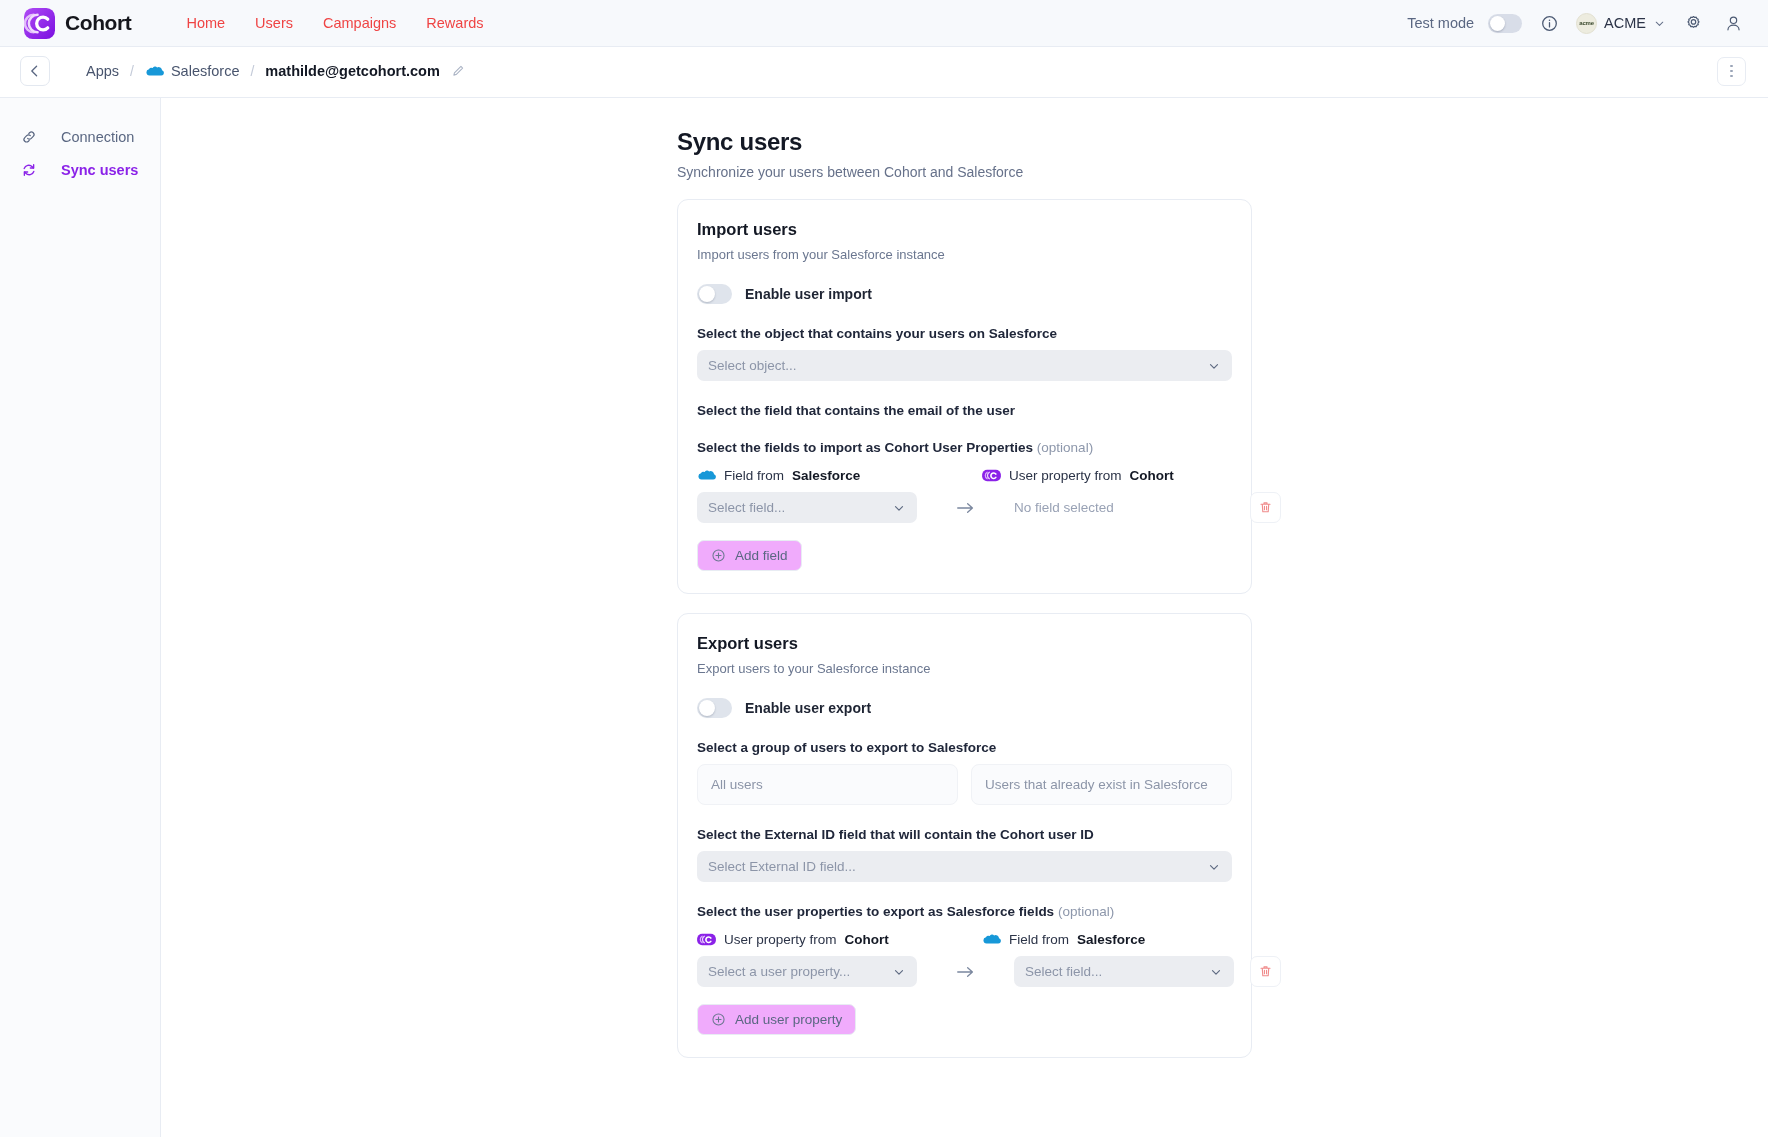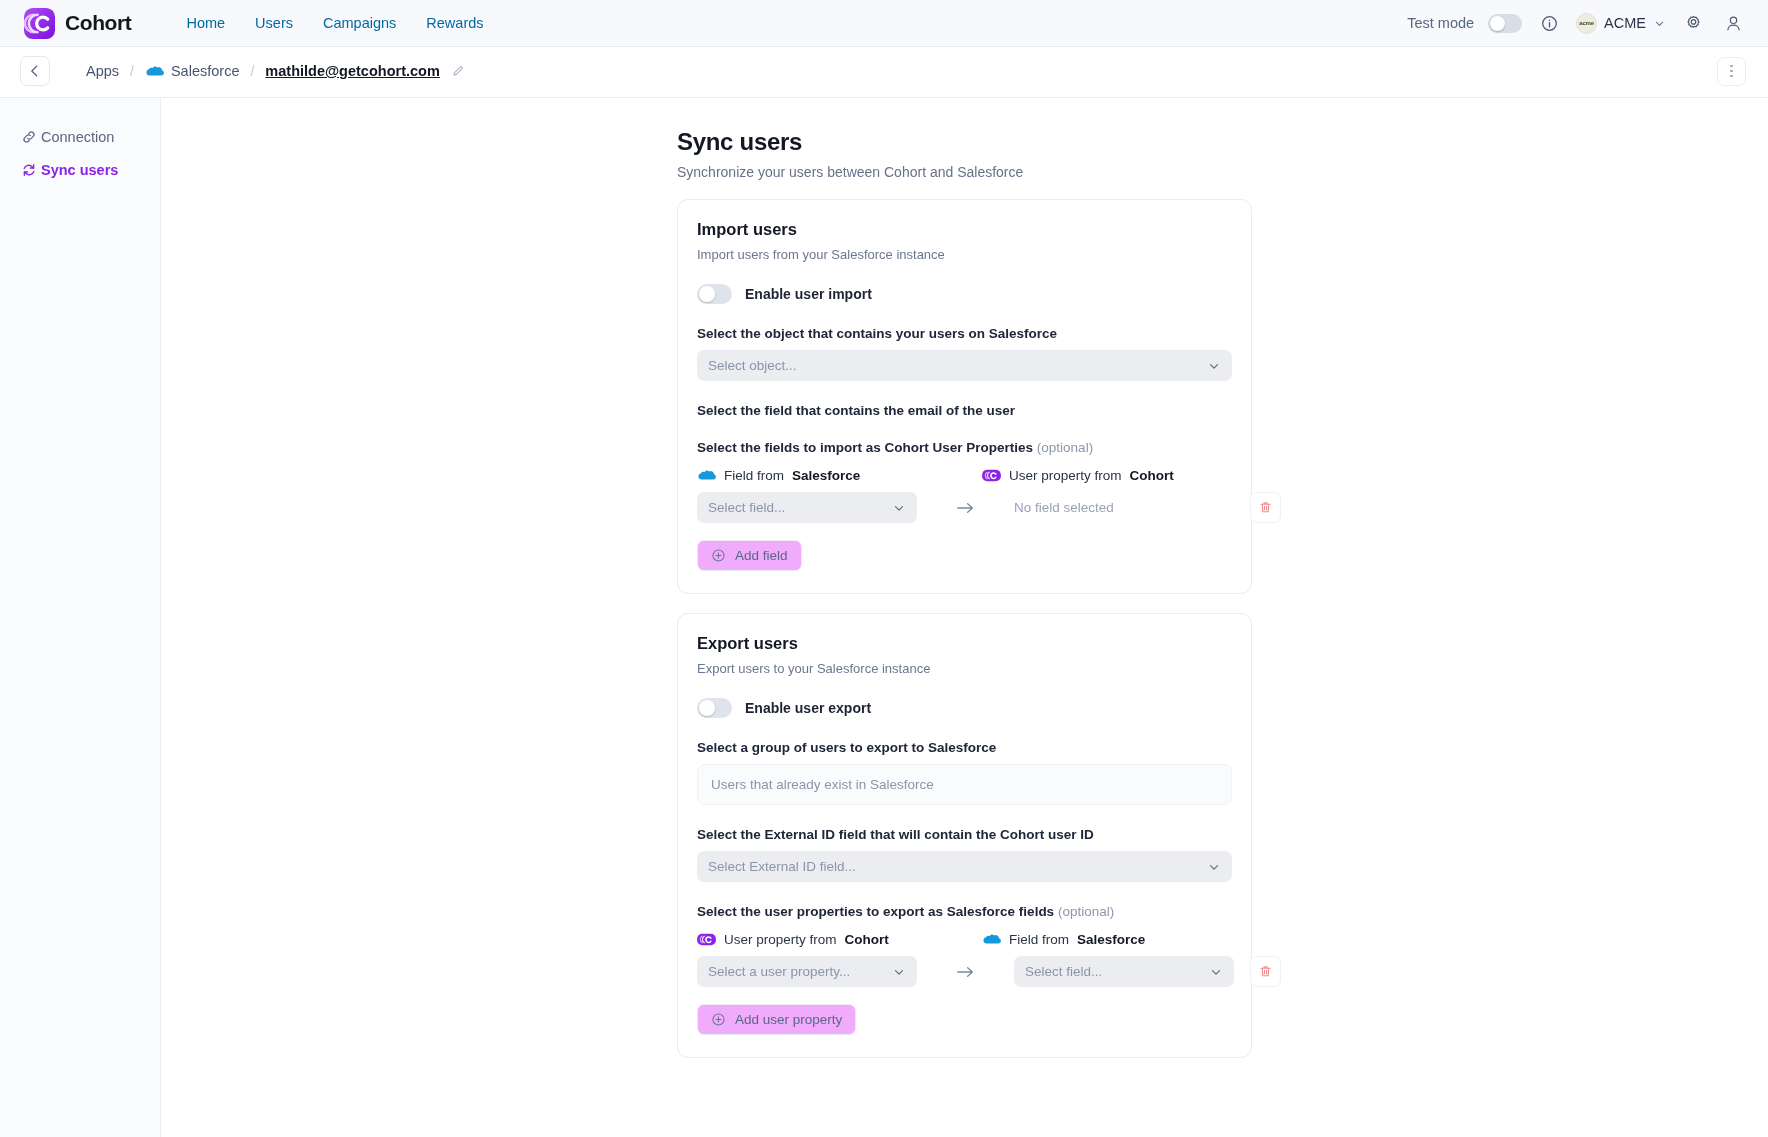--- a/index.html
+++ b/index.html
@@ -17,21 +17,21 @@
     background: #f7f9fc;
     border-bottom: 1px solid #e8ecf3;
     display: flex;
     align-items: center;
     padding: 0 22px 0 24px;
   }
   .brand { display: flex; align-items: center; gap: 10px; }
   .brand-mark { width: 31px; height: 31px; position: relative; }
   .brand-name { font-size: 21px; font-weight: 700; letter-spacing: -0.4px; color: #15161c; }
   .nav-links { display: flex; align-items: center; gap: 30px; margin-left: 55px; }
-  .nav-link { font-size: 14.5px; color: #0369a1; cursor: pointer; }
+  .nav-link { font-size: 14.5px; color: #ef4444; cursor: pointer; }
   .topbar-right { margin-left: auto; display: flex; align-items: center; gap: 14px; }
   .testmode-label { font-size: 14.5px; color: #5a6782; }
   .toggle {
     width: 34px; height: 19px; border-radius: 10px;
     background: #d8dde8; position: relative; cursor: pointer; flex: none;
   }
   .toggle .knob {
     position: absolute; top: 2px; left: 2px;
     width: 15px; height: 15px; border-radius: 50%;
     background: #ffffff; box-shadow: 0 1px 2px rgba(20,30,60,.25);
@@ -57,39 +57,39 @@
     display: flex; align-items: center;
     padding: 0 22px 2px 20px;
   }
   .back-btn {
     width: 30px; height: 30px; border: 1px solid #e3e8f0; border-radius: 7px;
     background: #fff; display: flex; align-items: center; justify-content: center;
     cursor: pointer; color: #5a6782; flex: none;
   }
   .crumbs { display: flex; align-items: center; gap: 11px; margin-left: 36px; }
   .crumb { font-size: 14.5px; color: #48546d; cursor: pointer; display: flex; align-items: center; gap: 7px; }
-  .crumb.current { color: #131824; font-weight: 700; cursor: default; text-decoration: underline; }
+  .crumb.current { color: #131824; font-weight: 700; cursor: default; }
   .crumb-sep { font-size: 14px; color: #c3cad8; }
   .sf-icon { width: 19px; height: 13px; flex: none; }
   .edit-pencil { color: #aab3c4; cursor: pointer; display: flex; }
   .kebab-btn {
     margin-left: auto; width: 29px; height: 29px; border: 1px solid #e8ecf3;
     border-radius: 7px; background: #fff; display: flex; flex-direction: column;
     align-items: center; justify-content: center; gap: 2.5px; cursor: pointer;
   }
   .kebab-btn i { width: 2.5px; height: 2.5px; border-radius: 50%; background: #9aa4b7; display: block; }
 
   
   .shell { display: flex; height: calc(1137px - 47px - 51px); }
   .sidebar {
     width: 161px; flex: none; background: #fafbfd;
     border-right: 1px solid #e8ecf3; padding: 22px 0 0 0;
   }
   .side-item {
-    display: flex; align-items: center; gap: 4px;
+    display: flex; align-items: center; gap: 24px;
     padding: 8px 14px 8px 20px; font-size: 14.5px; color: #5a6782; cursor: pointer;
   }
   .side-item.active { color: #8b22e8; font-weight: 700; }
   .side-ico { width: 17px; height: 17px; display: flex; align-items: center; justify-content: center; flex: none; }
 
   .content { flex: 1; overflow: hidden; position: relative; }
   .content-inner { width: 100%; padding-top: 30px; }
   .page-head { width: 575px; margin: 0 auto 0 auto; padding-left: 0; }
   .page-title { font-size: 24px; font-weight: 700; color: #131824; letter-spacing: -0.3px; }
   .page-sub { font-size: 14px; color: #66718a; margin-top: 8px; }
@@ -371,20 +371,21 @@
 
         <div class="toggle-row">
           <span class="toggle-lg">
               <span class="knob"></span>
             </span>
           <span class="label">Enable user export</span>
         </div>
 
         <div class="field-label">Select a group of users to export to Salesforce</div>
         <div class="grouprow">
+          <div class="groupbox">All users</div>
           <div class="groupbox">Users that already exist in Salesforce</div>
         </div>
 
         <div class="field-label">Select the External ID field that will contain the Cohort user ID</div>
         <div class="select">
           <span>Select External ID field...</span>
           <span class="chev">
             <svg width="14" height="14" viewBox="0 0 20 20" fill="none" stroke="currentColor" stroke-width="1.7">
                 <path d="M5 8l5 5 5-5" stroke-linecap="round" stroke-linejoin="round"></path>
               </svg>

